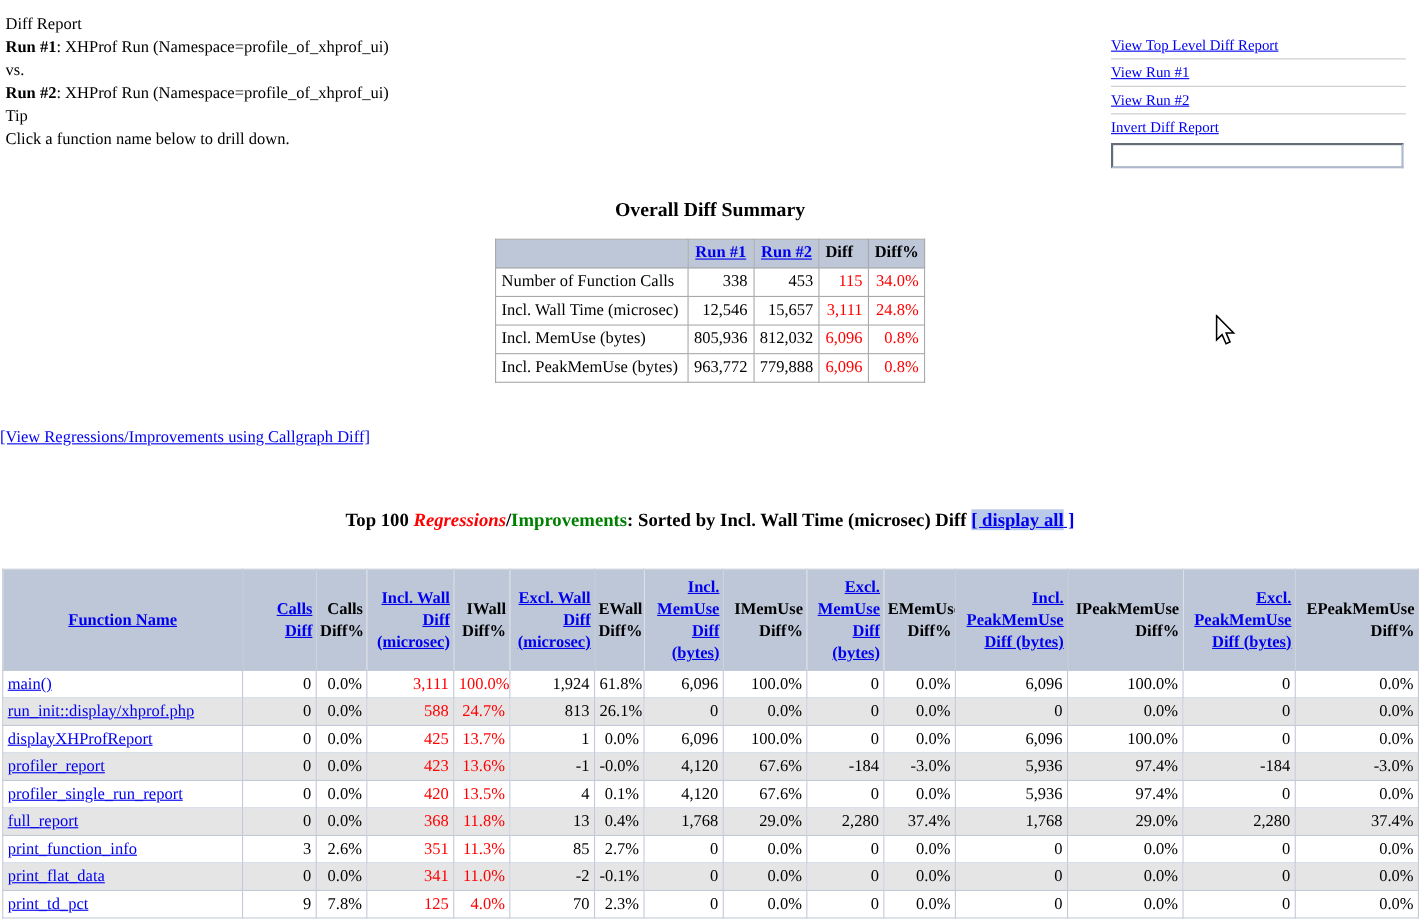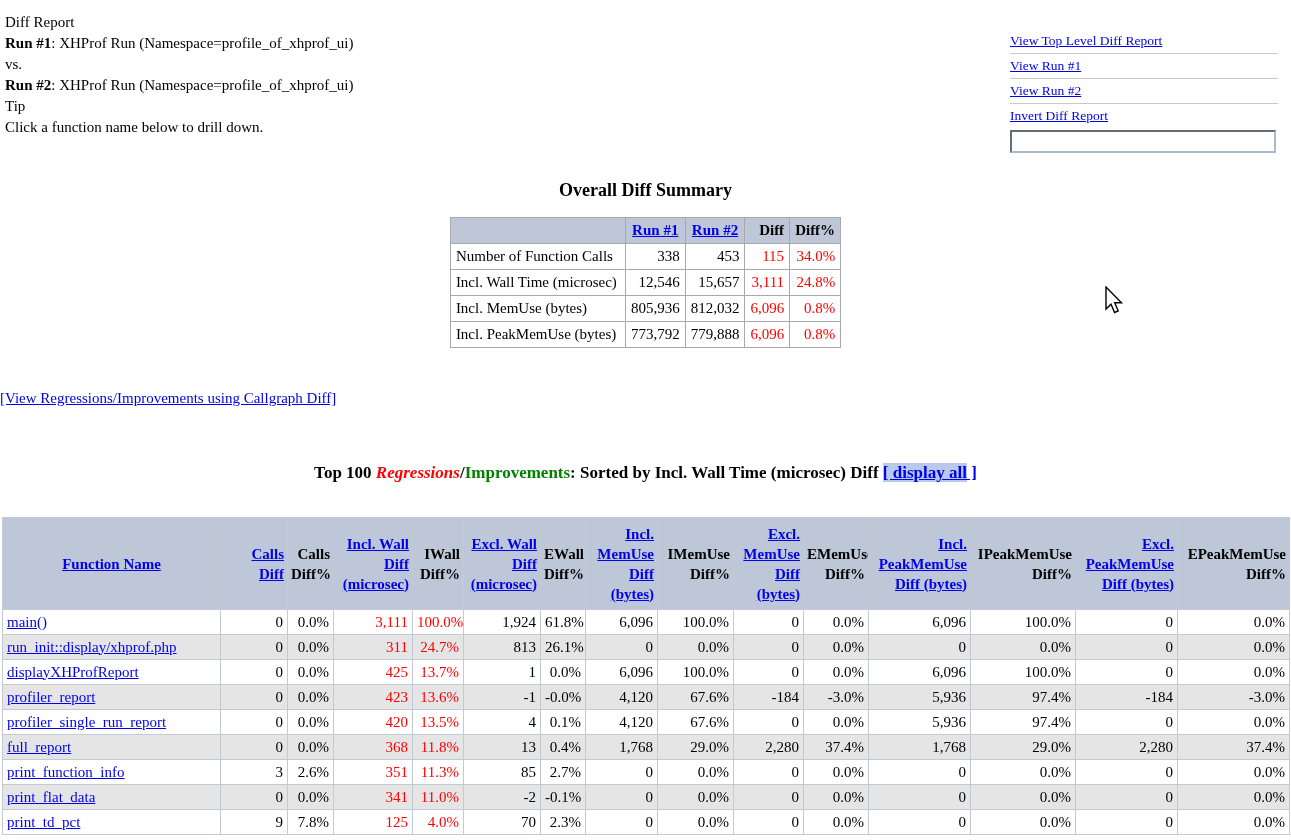--- a/index.html
+++ b/index.html
@@ -25,21 +25,21 @@
   .nav-link{display:block;padding:1px 0 2px 0;}
   hr.sep{border:none;border-top:1px solid #c9c9c9;margin:2px 0 3px 0;}
   input.search{width:258px;height:17px;border:2px inset #aebacc;margin-top:4px;font-family:inherit;}
 
   
   .summary-title{text-align:center;font-size:18px;font-weight:bold;margin:50px 0 16px 0;}
   table.summary{margin:0 auto;border-collapse:collapse;table-layout:fixed;font-size:15px;}
   table.summary th,table.summary td{border:1px solid #a9a9a9;padding:3px 5px;height:19px;}
   table.summary th{background:var(--header-bg);font-weight:bold;}
   table.summary th.c{text-align:center;}
-  table.summary th.r{text-align:right;}
+  table.summary th.r{text-align:left;}
   table.summary td.label{text-align:left;}
   table.summary td.num{text-align:right;}
   table.summary td.red{color:var(--red);}
 
   
   .callgraph{text-align:left;margin-top:42px;font-size:15px;font-weight:normal;}
   .top100{text-align:center;margin-top:56px;font-size:17px;font-weight:bold;}
   .top100 .reg{color:var(--red);font-style:italic;margin-top:22px;}
   .top100 .imp{color:var(--green);}
   .top100 a .hl{background:var(--hl);}
@@ -113,21 +113,21 @@
       </tr>
       <tr>
         <td class="label">Incl. MemUse (bytes)</td>
         <td class="num">805,936</td>
         <td class="num">812,032</td>
         <td class="num red">6,096</td>
         <td class="num red">0.8%</td>
       </tr>
       <tr>
         <td class="label">Incl. PeakMemUse (bytes)</td>
-        <td class="num">773,792</td>
+        <td class="num">963,772</td>
         <td class="num">779,888</td>
         <td class="num red">6,096</td>
         <td class="num red">0.8%</td>
       </tr>
     </tbody>
 </table>
 
 <div class="callgraph">
   <a href="#">[View Regressions/Improvements using Callgraph Diff]</a>
 </div>
@@ -188,21 +188,21 @@
         <td class="num">0.0%</td>
         <td class="num">6,096</td>
         <td class="num">100.0%</td>
         <td class="num">0</td>
         <td class="num">0.0%</td>
       </tr>
       <tr class="alt">
         <td class="fn"><a href="#">run_init::display/xhprof.php</a></td>
         <td class="num">0</td>
         <td class="num">0.0%</td>
-        <td class="num red">311</td>
+        <td class="num red">588</td>
         <td class="num red">24.7%</td>
         <td class="num">813</td>
         <td class="num">26.1%</td>
         <td class="num">0</td>
         <td class="num">0.0%</td>
         <td class="num">0</td>
         <td class="num">0.0%</td>
         <td class="num">0</td>
         <td class="num">0.0%</td>
         <td class="num">0</td>

